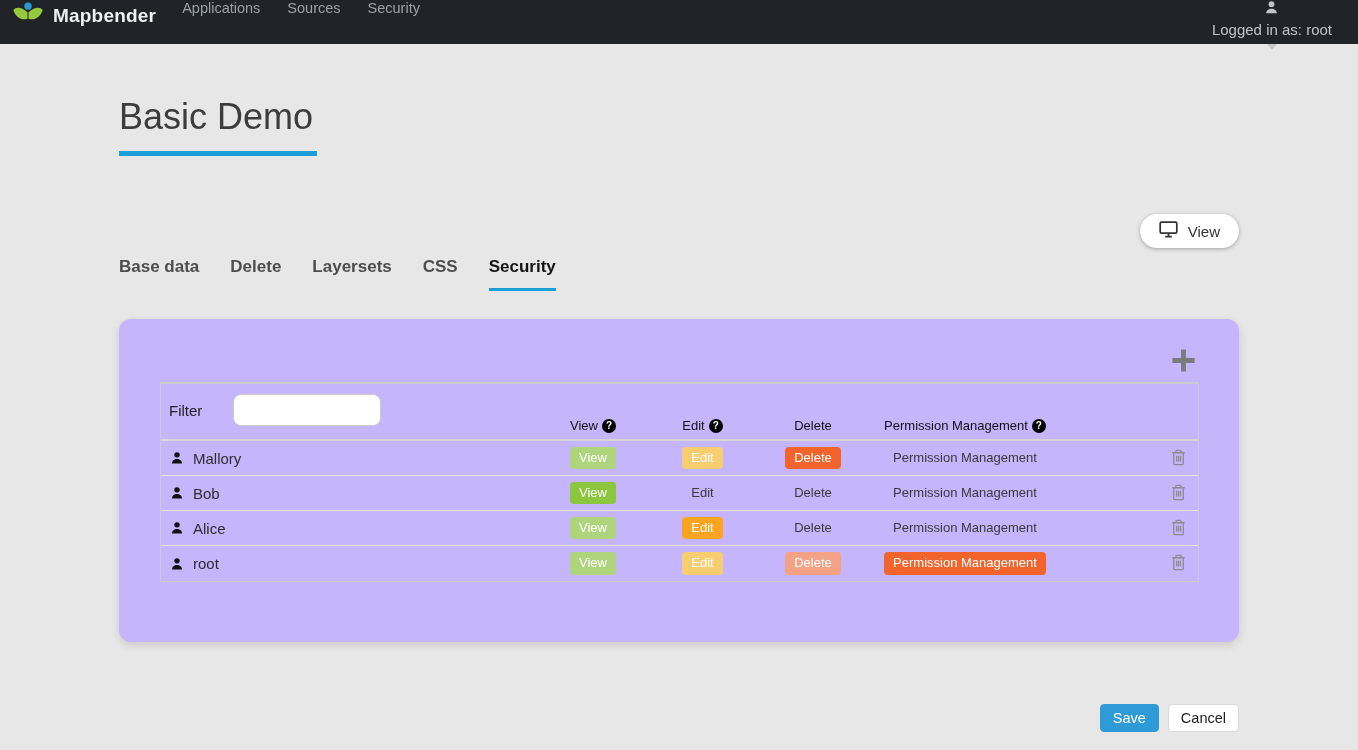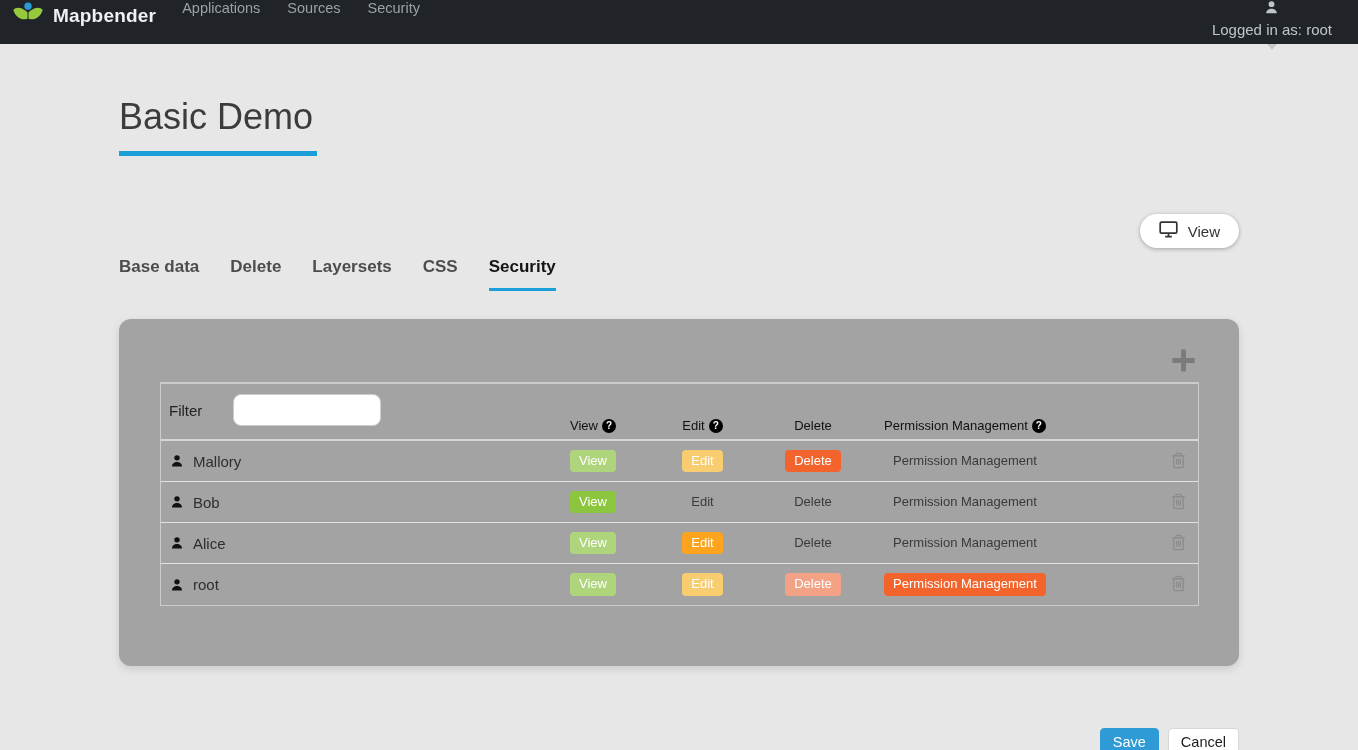--- a/index.html
+++ b/index.html
@@ -44,21 +44,21 @@
   .tabs { display: flex; gap: 31px; margin-top: 9px; }
   .tab {
     font-size: 17px; font-weight: 700; color: #4d4d4d;
     padding-bottom: 11px; cursor: pointer; border-bottom: 3px solid transparent;
   }
   .tab[data-active="true"] { color: #141414; border-bottom-color: #1a9fd8; }
 
   
   .card {
     margin-top: 28px;
-    background: #a3a3a3;
+    background: #c4b5fd;
     border-radius: 12px;
     padding: 26px 40px 60px 41px;
     box-shadow: 0 3px 9px rgba(0,0,0,.13);
   }
   .add-row { display: flex; justify-content: flex-end; padding-right: 0; }
   .add-btn { background: none; border: none; cursor: pointer; line-height: 0; padding: 2px; }
 
   .perm-table { border: 1px solid #cccccc; border-top-width: 2px; margin-top: 6px; }
 
   .table-grid {
@@ -78,21 +78,21 @@
   .head-cells { margin-top: -8px; padding-bottom: 6px; }
   .head-cell { text-align: center; font-size: 13px; color: #111; }
   .head-cell .hc-inner { display: inline-flex; align-items: center; gap: 4px; }
   .help-badge {
     display: inline-flex; align-items: center; justify-content: center;
     width: 14px; height: 14px; border-radius: 50%;
     background: #000; color: #fff; font-size: 10px; font-weight: 700;
     cursor: help;
   }
 
-  .perm-row { height: 41px; border-bottom: 1px solid #e3e3e3; }
+  .perm-row { height: 35px; border-bottom: 1px solid #e3e3e3; }
   .perm-row:last-child { border-bottom: none; }
   .name-cell { display: flex; align-items: center; gap: 9px; padding-left: 9px; font-size: 15px; color: #2e2e2e; }
   .name-cell svg { flex: 0 0 auto; }
   .perm-cell { text-align: center; }
   .pill {
     display: inline-block; padding: 4px 9px; border-radius: 4px;
     font-size: 13px; line-height: 1.15; cursor: pointer; white-space: nowrap;
   }
   .pill[data-state="none"]        { background: transparent; color: #3a3a3a; }
   .pill[data-state="light-green"] { background: #afd57c; color: #fff; }

